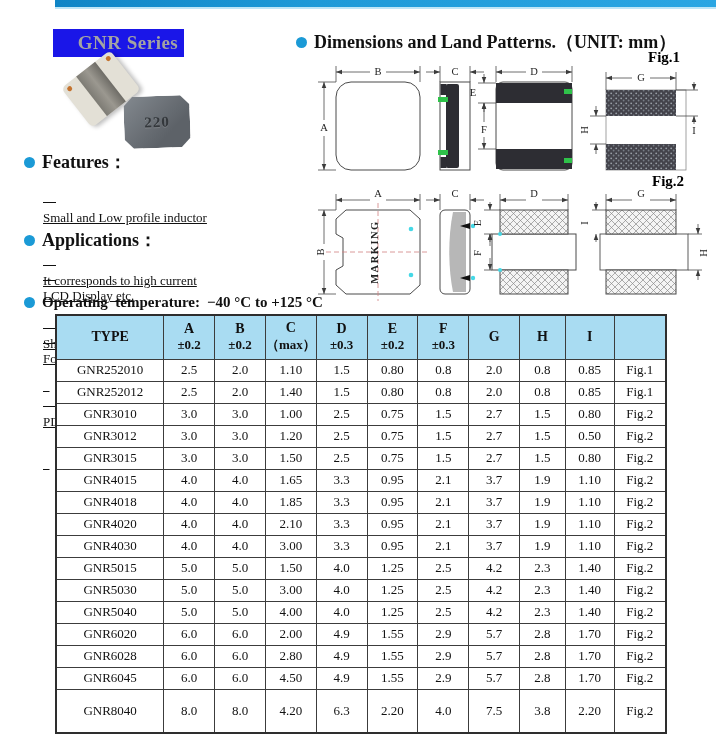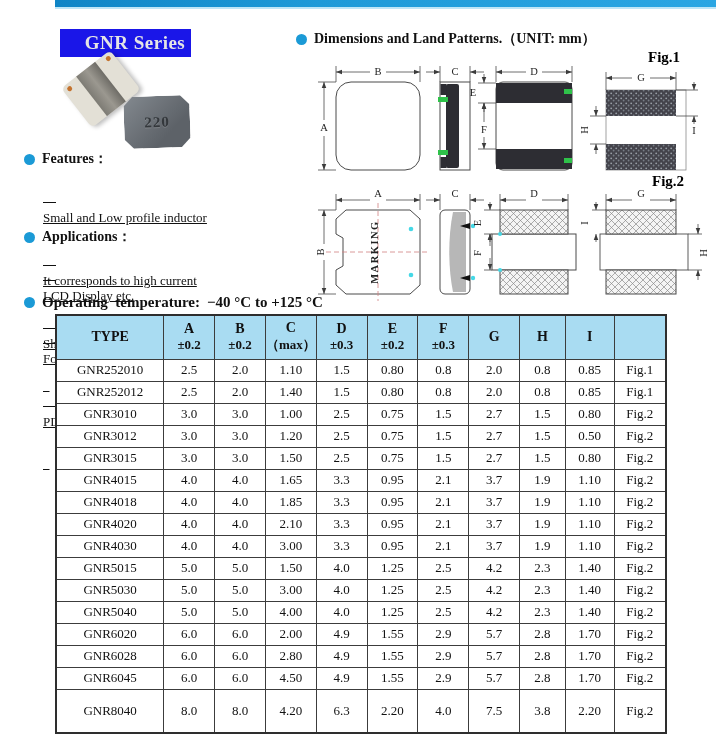--- a/index.html
+++ b/index.html
@@ -6,22 +6,22 @@
   html,body { width:716px; height:749px; background:#ffffff; overflow:hidden;
               font-family:"Liberation Serif", serif; color:#111; }
   .page { position:relative; width:716px; height:749px; background:#fff; }
 
   
   .top-bar { position:absolute; left:55px; top:0; width:661px; height:9px;
              background:linear-gradient(to right,#0f85c6,#1e9ad8 40%,#2aa6e3);
              border-bottom:2px solid #bfe6f7; }
 
   
-  .badge { position:absolute; left:60px; top:29px; width:131px; height:28px;
-           background:#1a16e8; color:#e5e5e5; font-weight:bold; font-size:19px;
+  .badge { position:absolute; left:53px; top:29px; width:131px; height:28px;
+           background:#1a16e8; color:#a3a3a3; font-weight:bold; font-size:19px;
            display:flex; align-items:center; justify-content:center; letter-spacing:.5px;padding-left:19px; }
 
   
   .photo { position:absolute; left:62px; top:58px; width:130px; height:90px; }
   .ind1 { position:absolute; left:8px; top:6px; width:62px; height:50px;
           background:#e3e0d6; border-radius:5px; transform:rotate(-38deg);
           box-shadow:2px 3px 4px rgba(0,0,0,.25); overflow:hidden; }
   .ind1 .band { position:absolute; left:19px; top:-2px; width:24px; height:56px;
                 background:linear-gradient(to right,#7d7b74,#9b9890 50%,#6e6c66); }
   .ind1 .dot { position:absolute; width:5px; height:5px; border-radius:50%; background:#c4732f; }
@@ -29,21 +29,21 @@
           background:linear-gradient(135deg,#83898f,#5d6268 70%);
           clip-path:polygon(14% 0,86% 0,100% 18%,100% 82%,86% 100%,14% 100%,0 82%,0 18%);
           display:flex; align-items:center; justify-content:center;
           transform:rotate(-2deg); box-shadow:2px 3px 4px rgba(0,0,0,.3); }
   .ind2 .mark { color:#34383c; font-weight:bold; font-size:15px; letter-spacing:1px;
                 text-shadow:0 1px 0 rgba(255,255,255,.15); }
 
   
   .bullet-row { position:absolute; display:flex; align-items:center; gap:7px; }
   .bullet { width:11px; height:11px; border-radius:50%; background:#1b9ad6; flex:0 0 11px; }
-  .h-big { font-weight:bold; font-size:14px; white-space:pre; }
+  .h-big { font-weight:bold; font-size:18px; white-space:pre; }
   .list { position:absolute; left:43px; font-size:13px; line-height:21px; white-space:pre;text-decoration:underline; }
 
   .dims-heading { left:296px; top:30px; }
   .feat-heading { left:24px; top:150px; }
   .app-heading  { left:24px; top:228px; }
   .optemp-row   { left:24px; top:294px; }
   .optemp-row .h-big { font-size:15px; }
 
   .feat-list { top:165px; }
   .app-list  { top:243px; }

